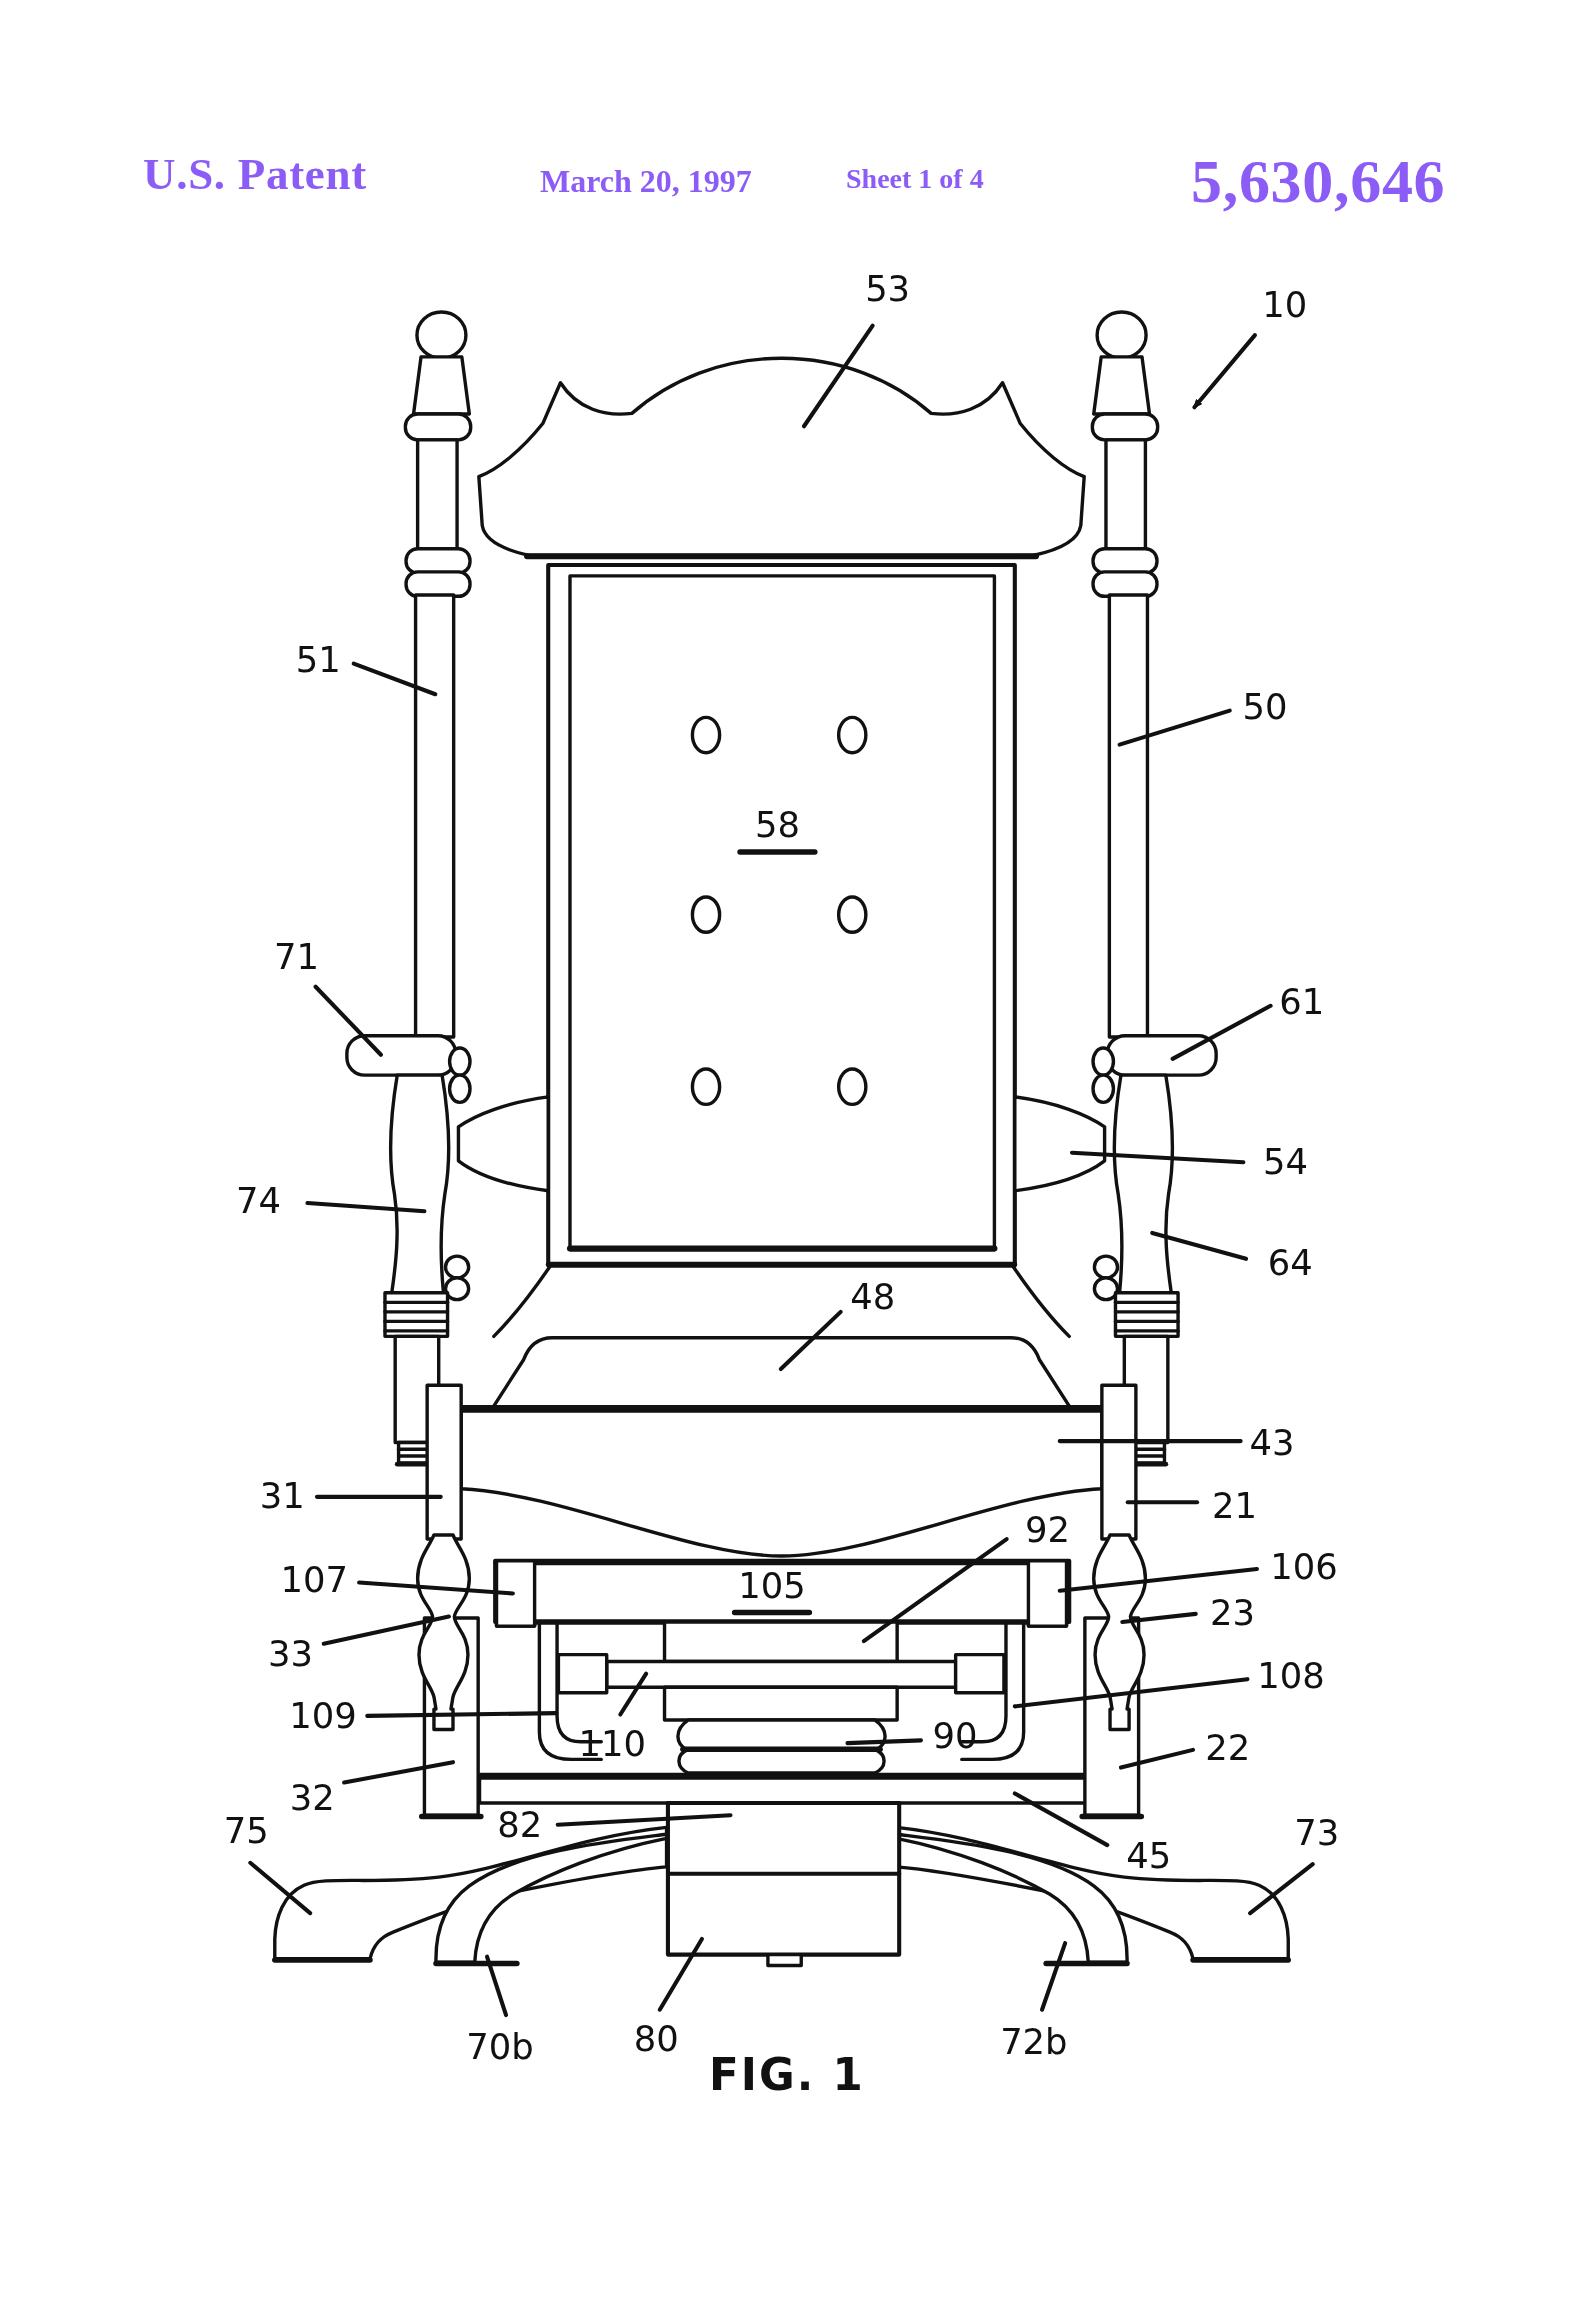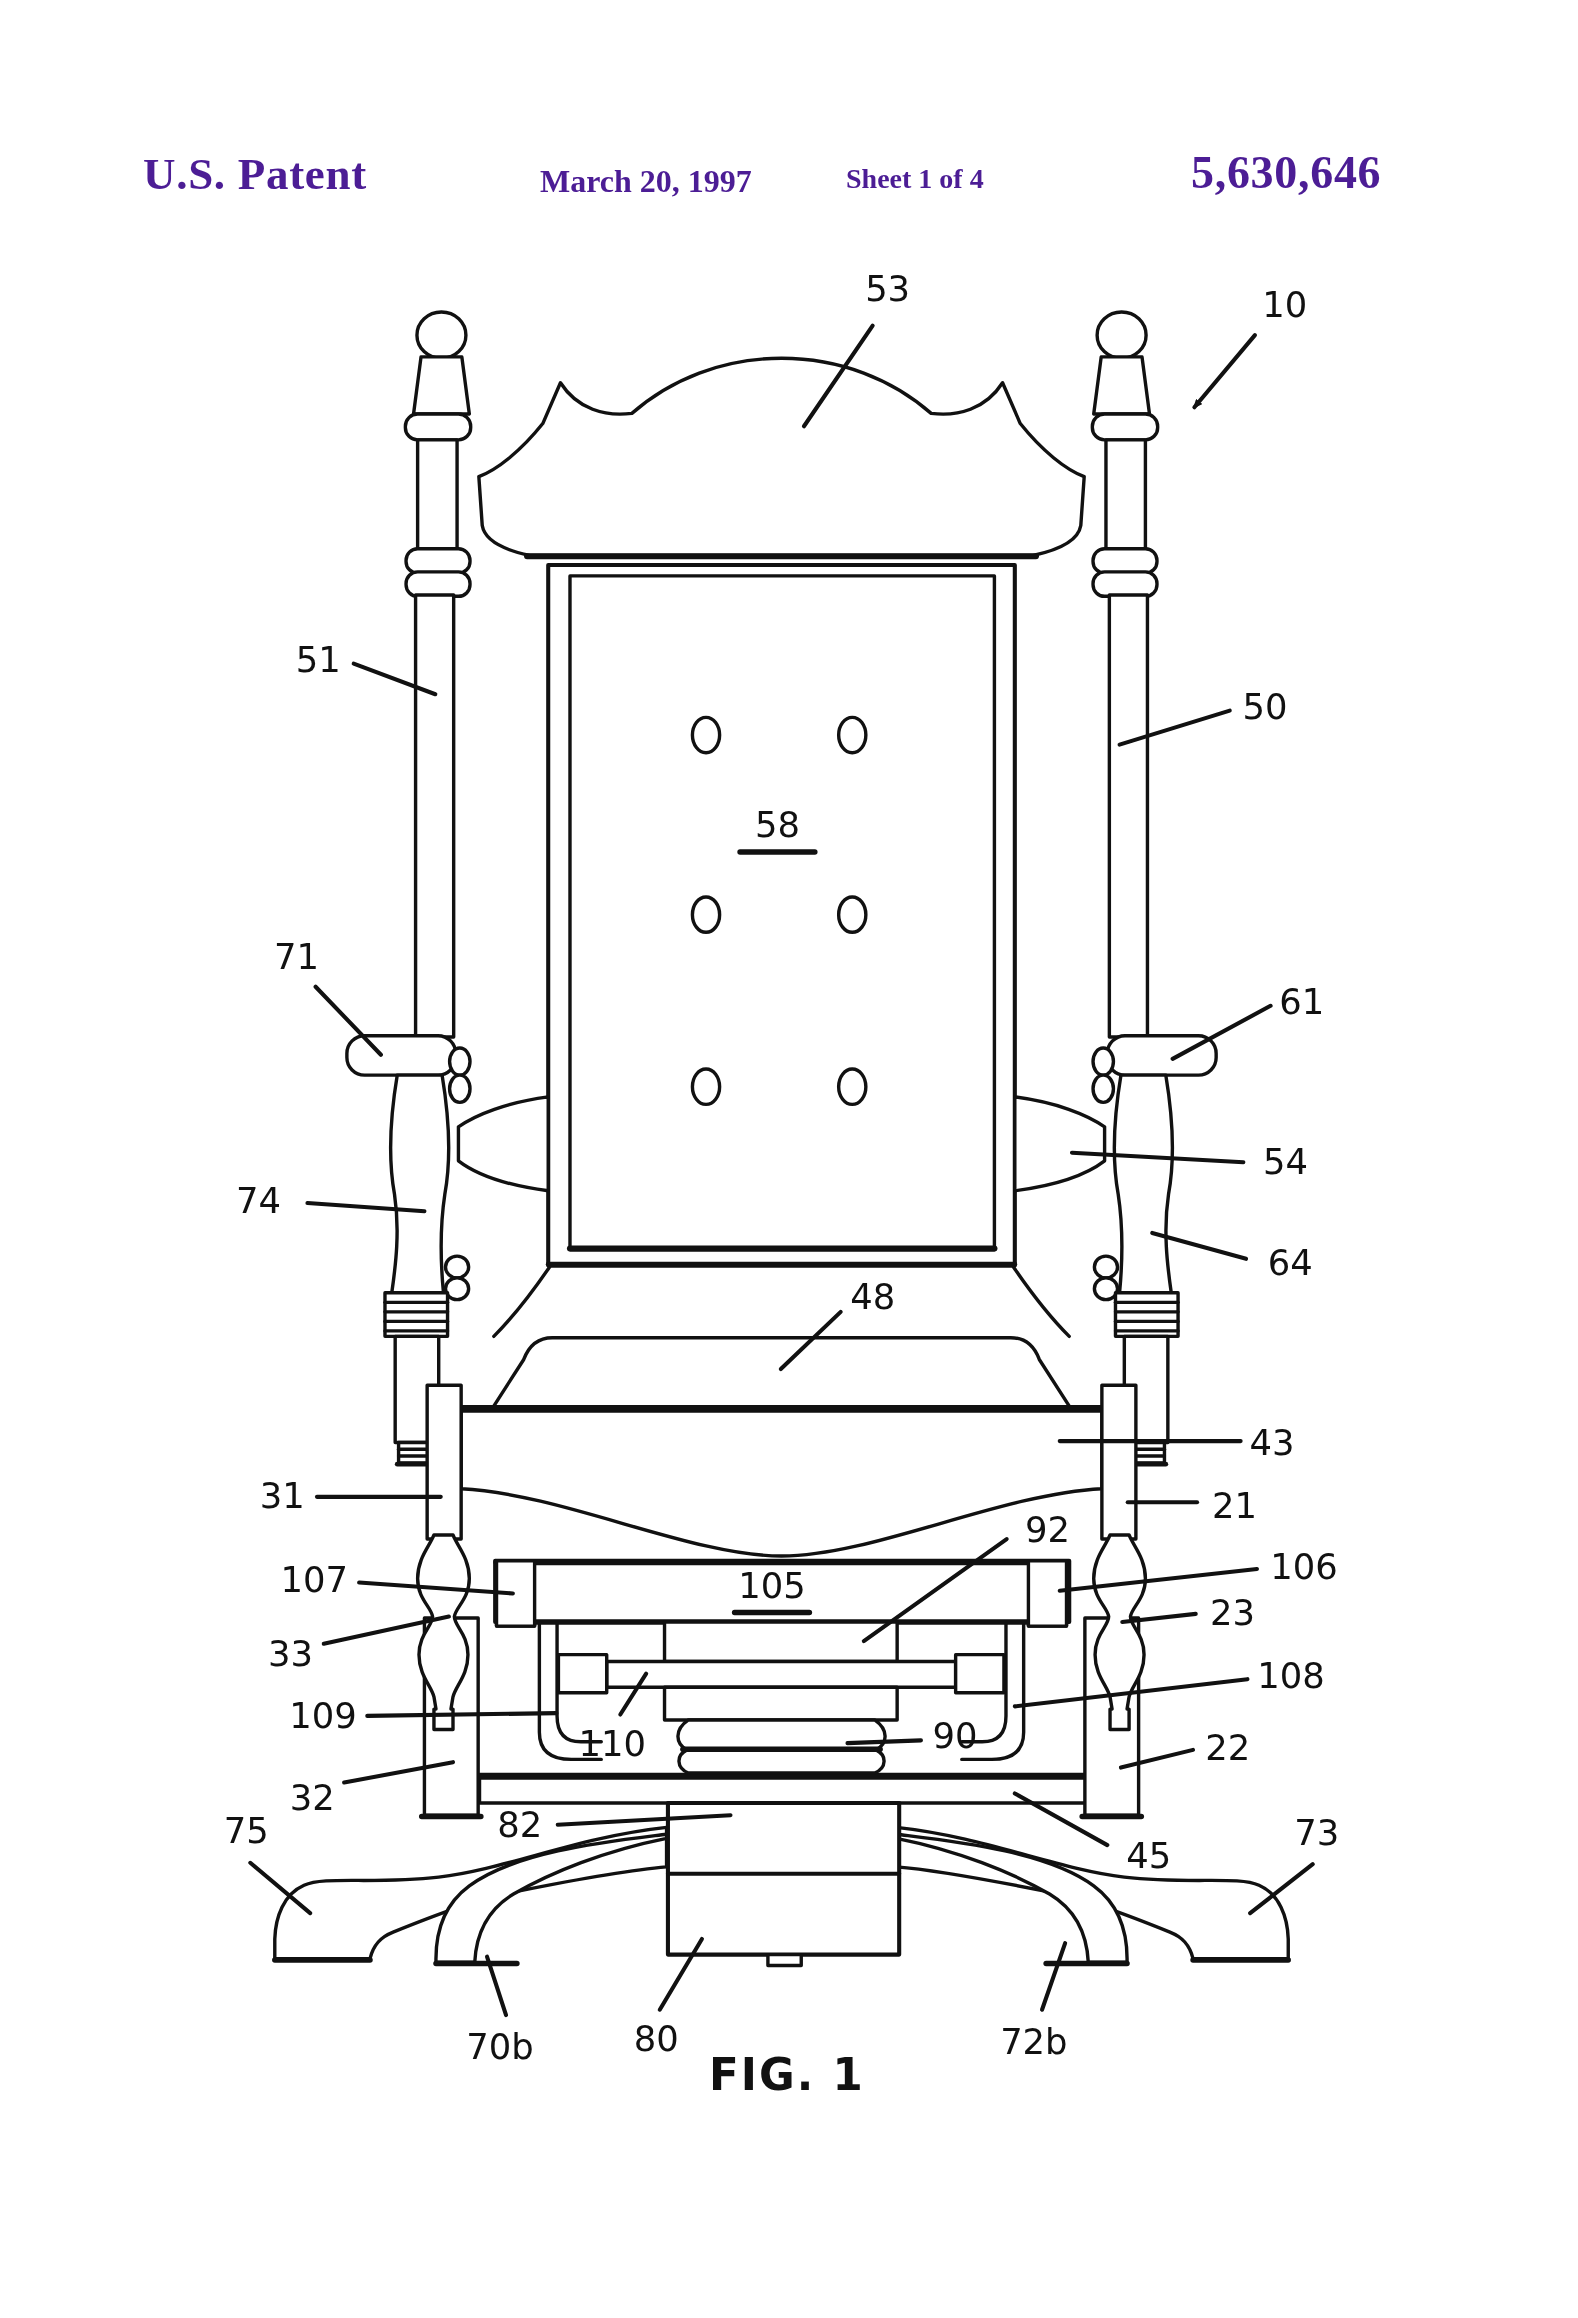--- a/index.html
+++ b/index.html
@@ -1,22 +1,22 @@
 <!DOCTYPE html>
 <html style="font-size:11px"><head>
 <meta charset="utf-8">
 <style>
   html,body{margin:0;padding:0;background:#ffffff;}
   body{width:1578px;height:2319px;position:relative;font-family:"Liberation Serif",serif;color:#111;}
   .page{position:absolute;inset:0;overflow:hidden;}
-  .hdr{position:absolute;white-space:nowrap;color:#4c1d95;}
+  .hdr{position:absolute;white-space:nowrap;color:#8b5cf6;}
   .hdr-title{left:143px;top:148px;font-size:45px;font-weight:bold;letter-spacing:0.7px;}
   .hdr-date{left:540px;top:163px;font-size:32px;font-weight:bold;}
   .hdr-sheet{left:846px;top:163px;font-size:28px;font-weight:bold;}
-  .hdr-number{left:1191px;top:146px;font-size:46px;font-weight:bold;letter-spacing:0.7px;}
+  .hdr-number{left:1191px;top:146px;font-size:62px;font-weight:bold;letter-spacing:0.7px;}
   svg.fig{position:absolute;left:0;top:0;width:1578px;height:2319px;}
   svg.fig path, svg.fig rect, svg.fig line, svg.fig ellipse, svg.fig polyline{vector-effect:none;}
   .lbl{font-family:"DejaVu Sans",sans-serif;font-size:52px;fill:#111;}
   .figcap{font-family:"DejaVu Sans",sans-serif;font-size:64px;font-weight:bold;fill:#111;letter-spacing:3px;}
 </style>
 </head>
 <body>
 
 <div class="page">
 

